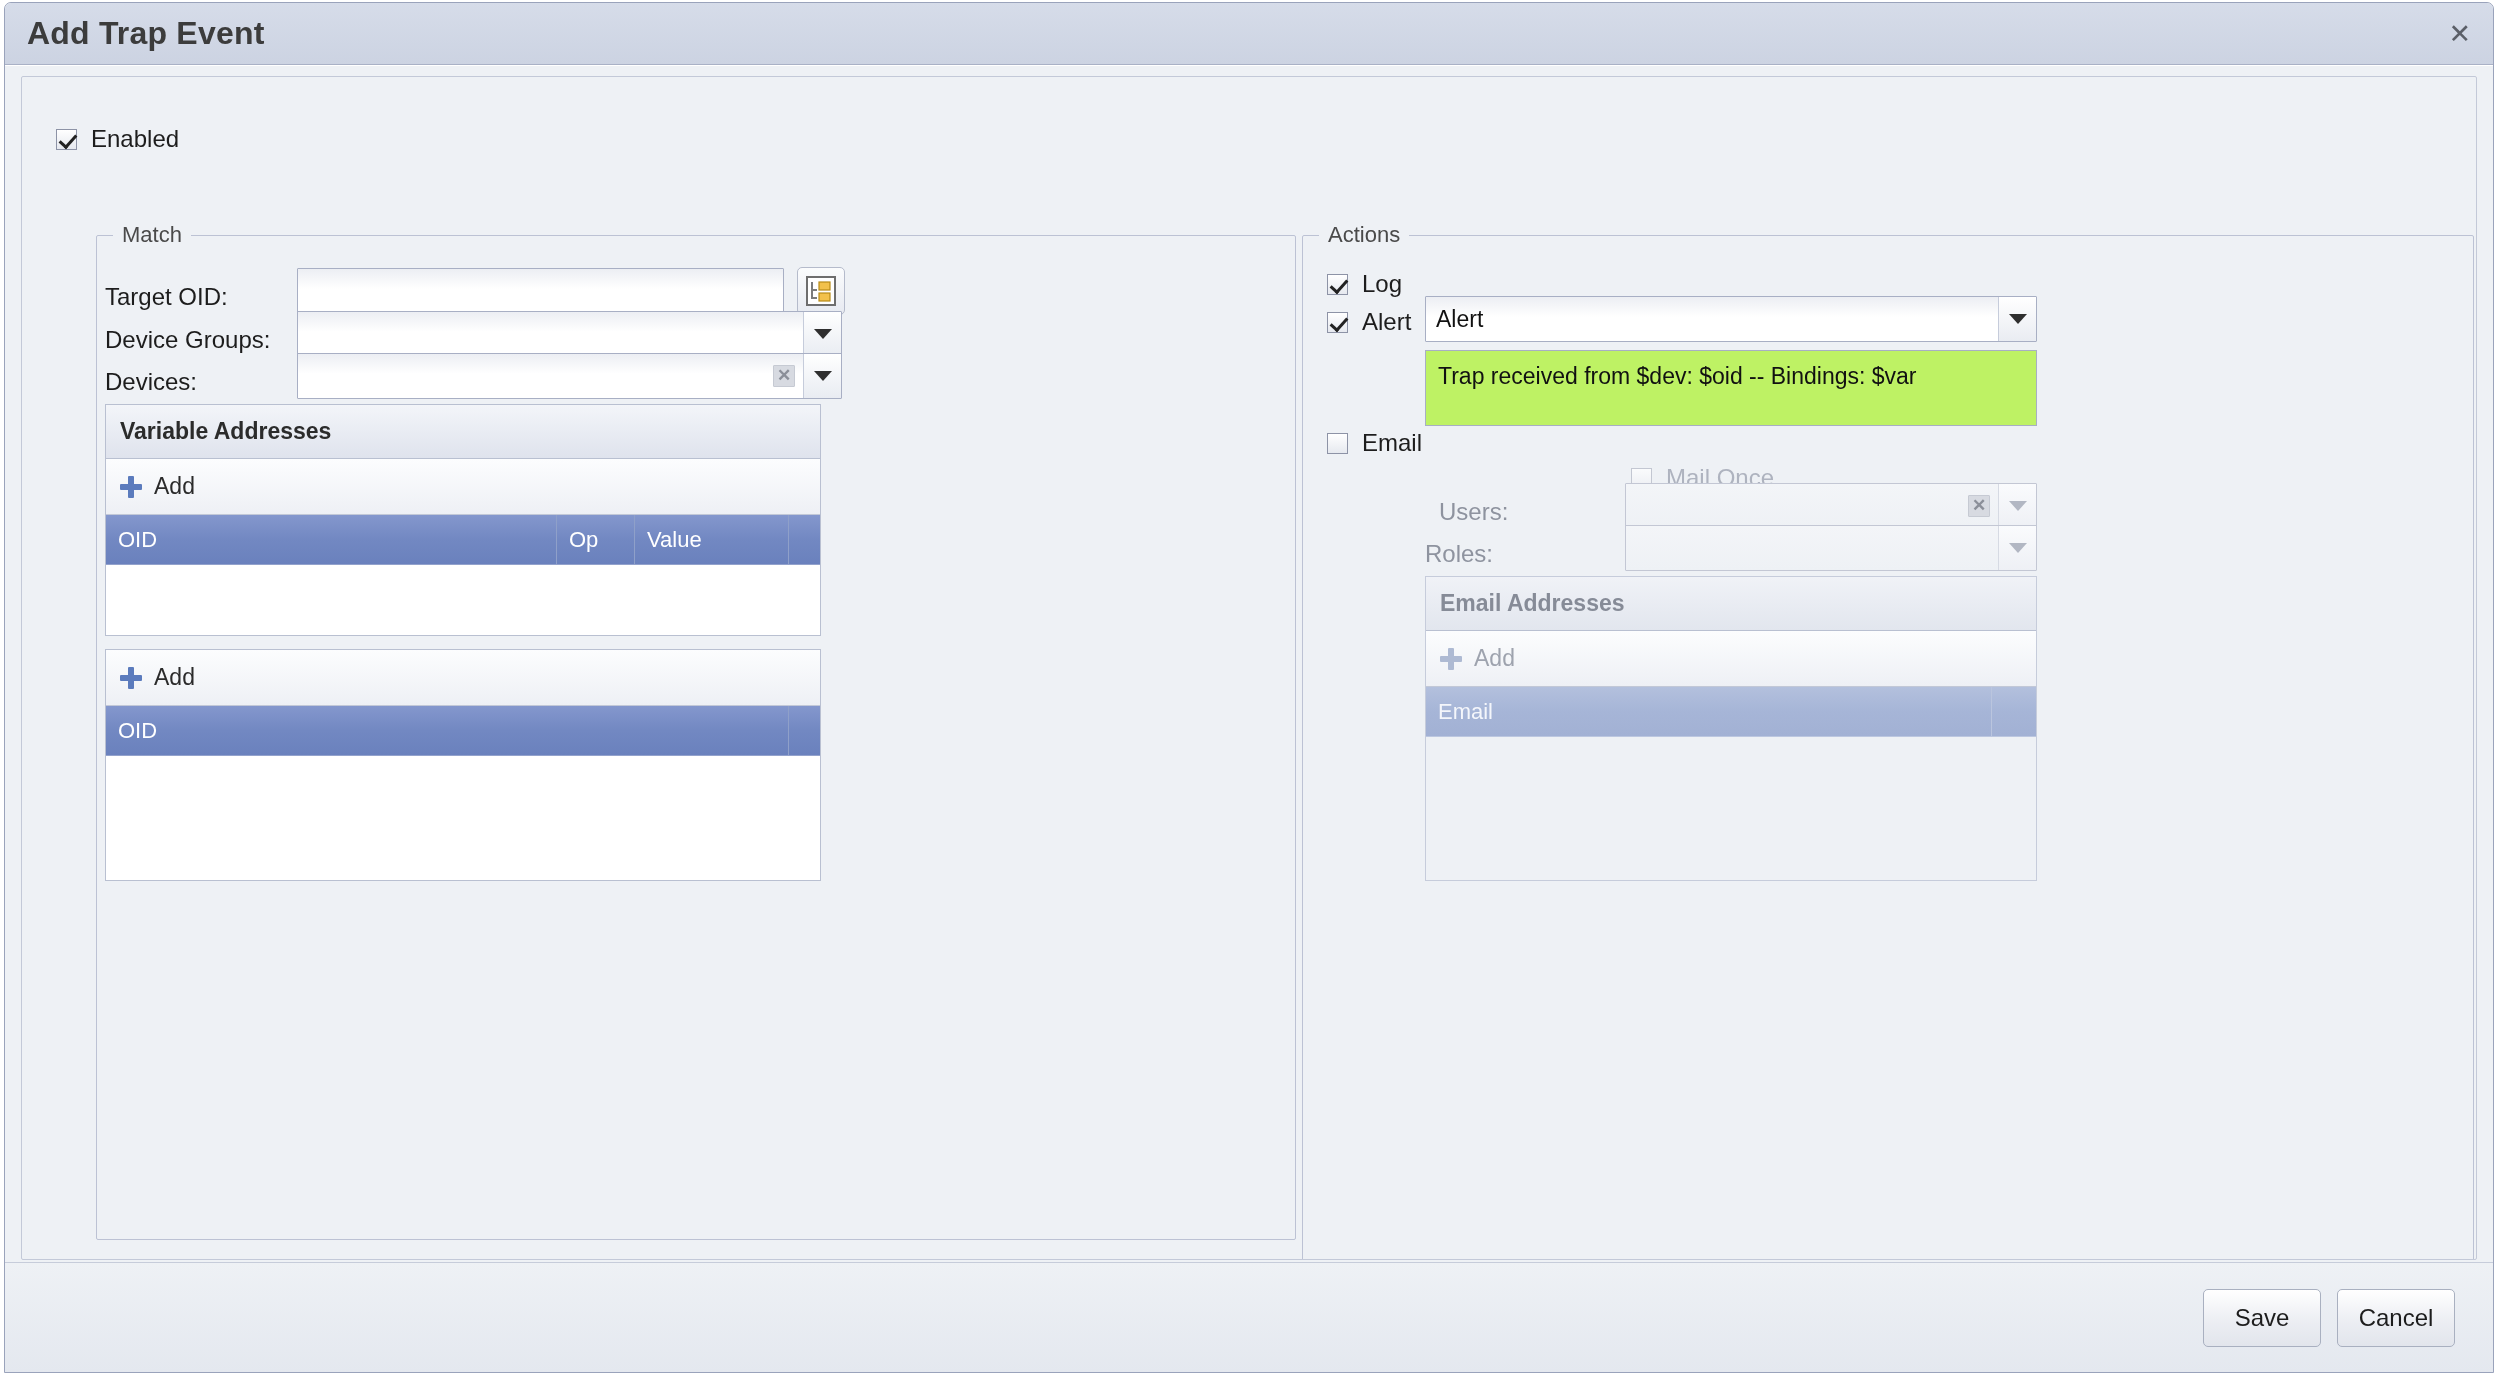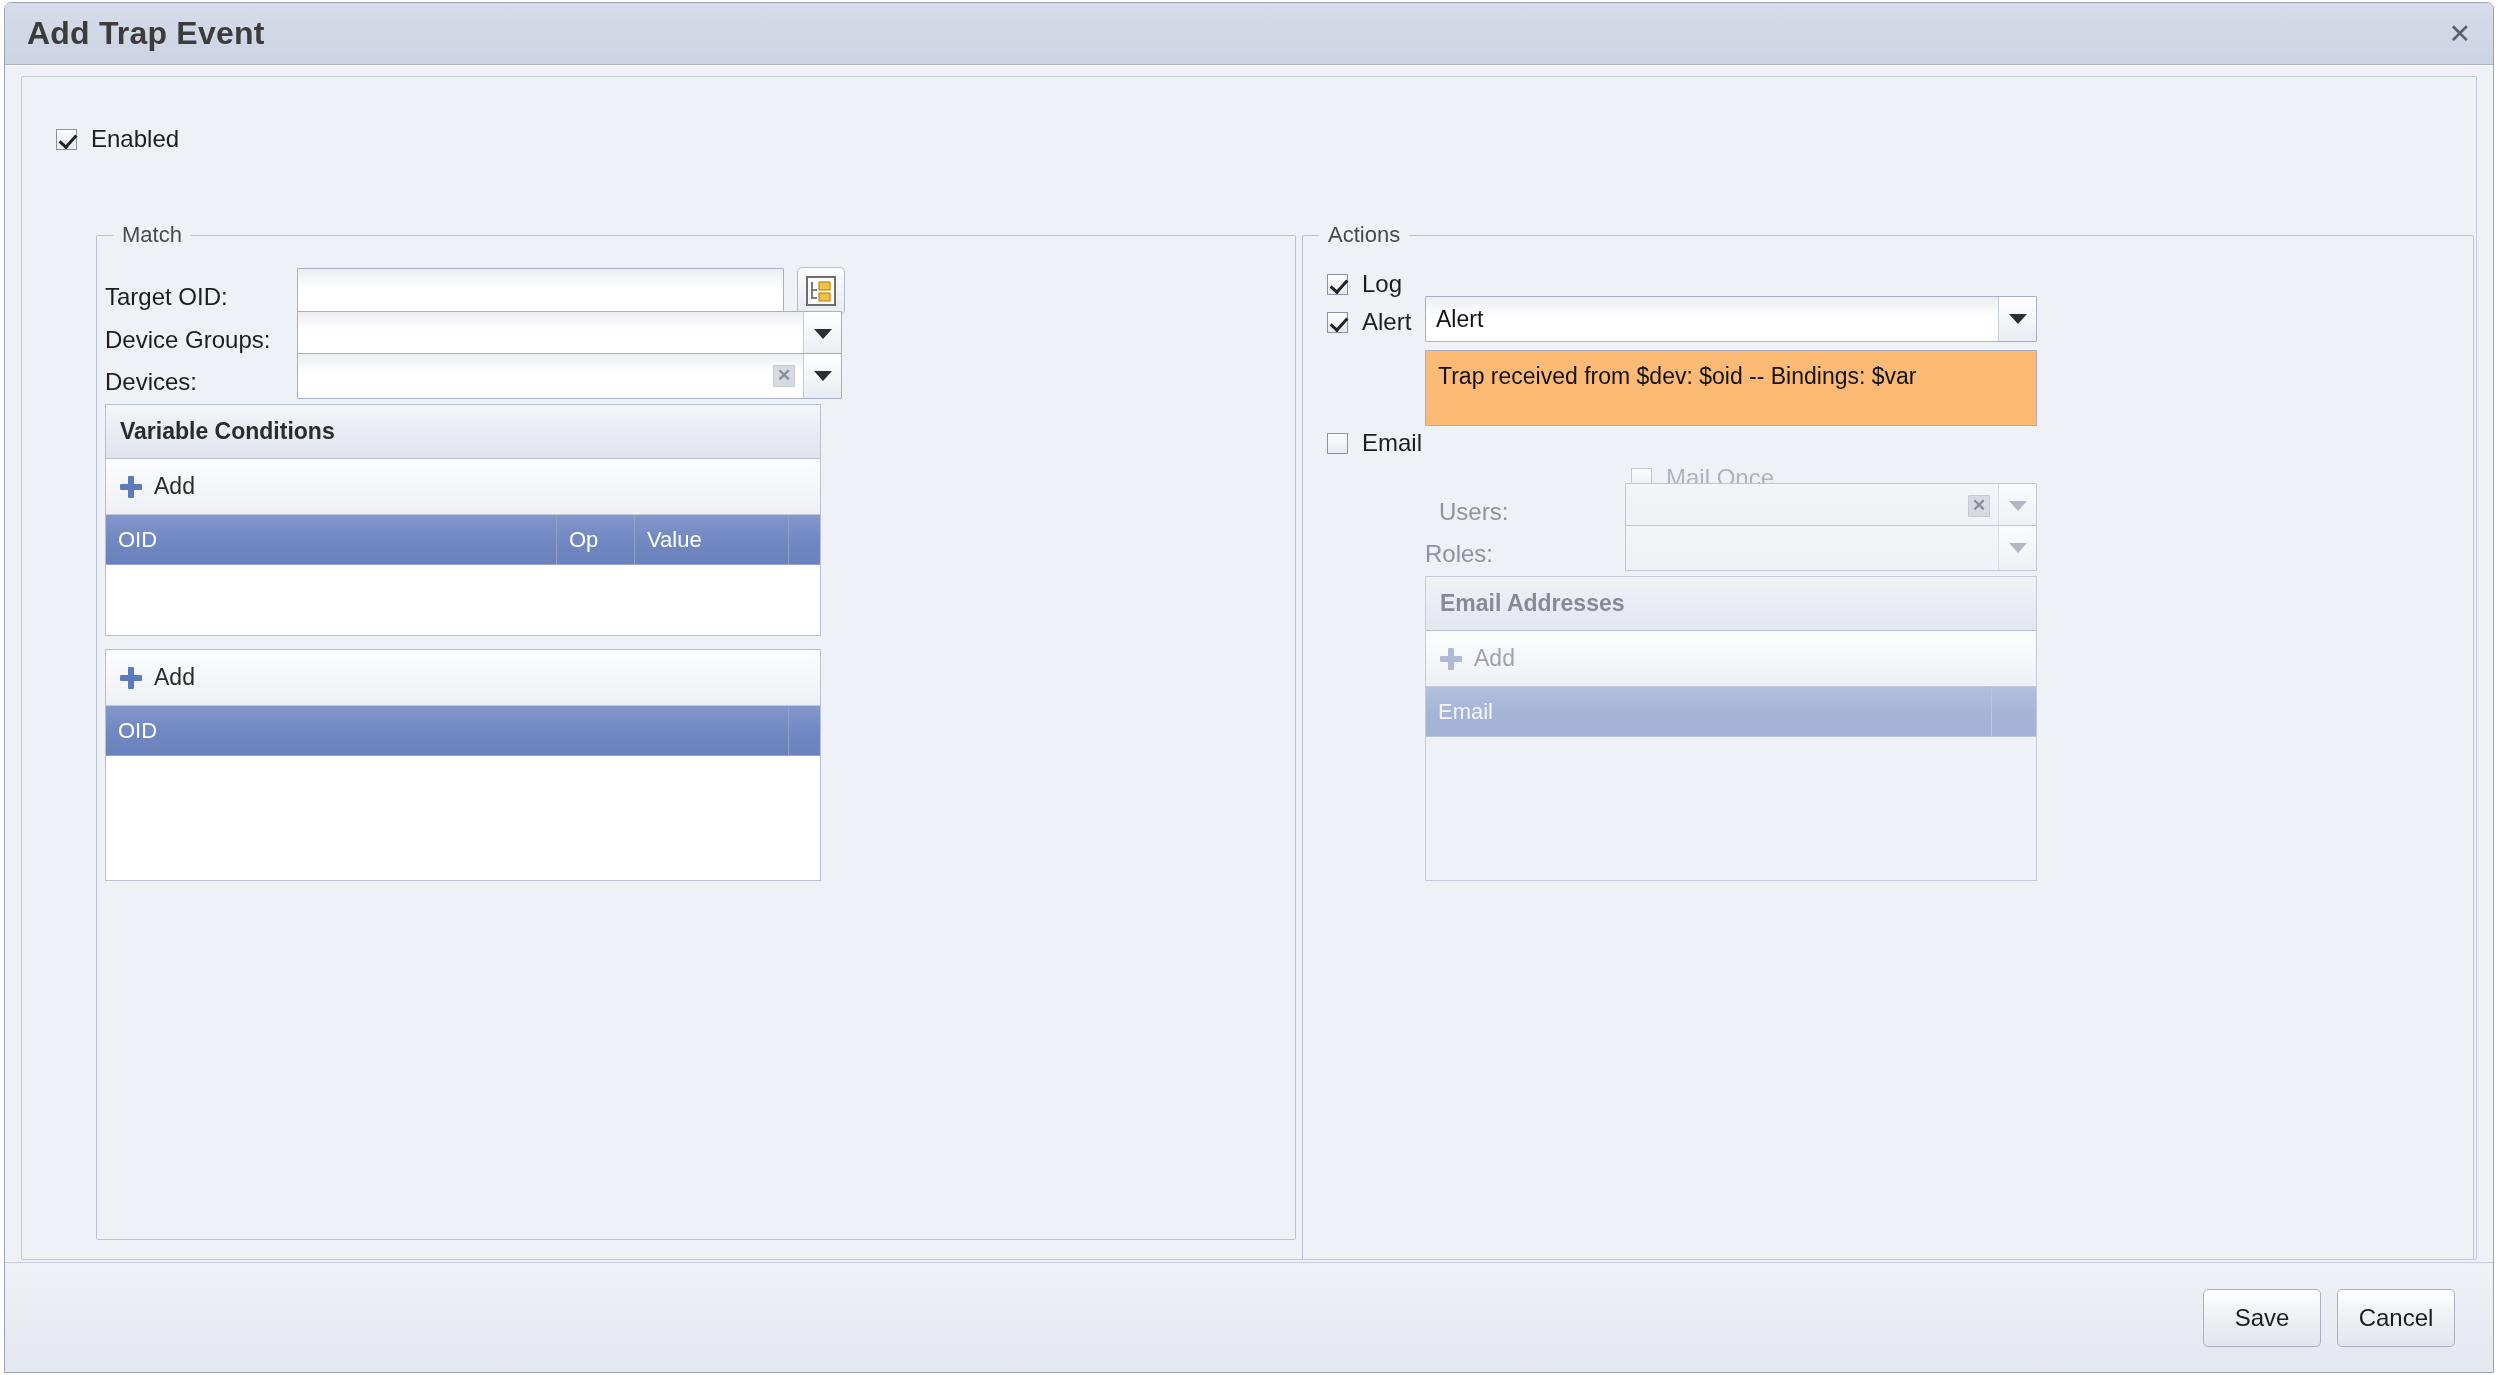--- a/index.html
+++ b/index.html
@@ -245,21 +245,21 @@
   }
   .grid-head.dim .col { border-right-color: #bac5de; color: #f4f6fb; }
   .grid-head .col:last-child { border-right: none; }
 
   .grid-body { flex: 1 1 auto; background: #ffffff; }
   .grid-body.dim { background: #eef1f5; }
 
   
   .textarea {
     position: absolute;
-    background: #fdba74;
+    background: #bef264;
     border: 1px solid #a8afc4;
     padding: 10px 12px;
     font-size: 23px; color: #111;
     line-height: 1.35;
     overflow: hidden;
   }
 
   
   .footer {
     position: absolute;
@@ -325,21 +325,21 @@
         <div class="combo" style="left:200px; top:117px; width:545px; height:46px;">
           <div class="field">
               <span class="clear-x">✕</span>
           </div>
           <div class="arrow-btn">
             <span class="arrow-dn"></span>
           </div>
         </div>
 
         <div class="panel" style="left:8px; top:168px; width:716px; height:232px;">
-          <div class="panel-header">Variable Conditions</div>
+          <div class="panel-header">Variable Addresses</div>
           <div class="panel-toolbar">
             <span class="plus-icon"></span>
             <span class="add-label">Add</span>
           </div>
           <div class="grid-head">
             <div class="col" style="flex:0 0 451px;">OID</div>
             <div class="col" style="flex:0 0 78px;">Op</div>
             <div class="col" style="flex:0 0 154px;">Value</div>
             <div class="col" style="flex:1 1 auto;"></div>
           </div>

